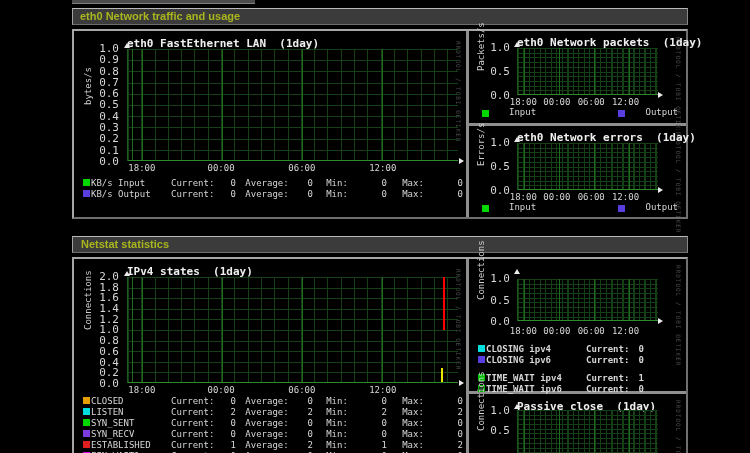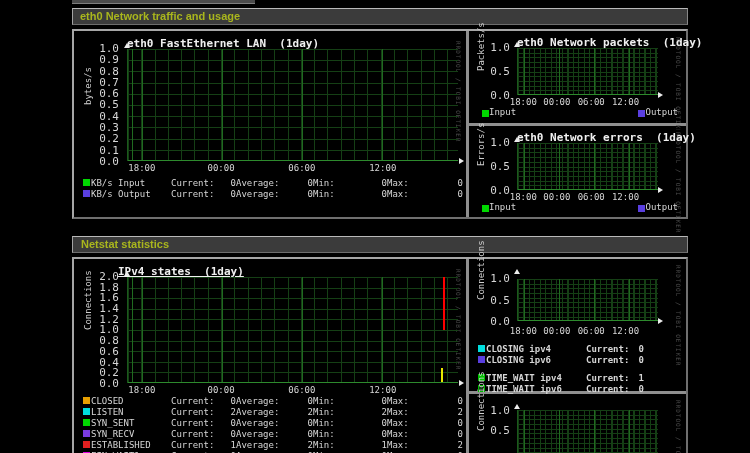--- a/index.html
+++ b/index.html
@@ -61,25 +61,25 @@
   .art{position:absolute;width:0;height:0;border-top:3px solid transparent;
        border-bottom:3px solid transparent;border-left:5px solid #ececec;}
   
   .legend{position:absolute;left:0;right:0;font-size:9px;color:#d6d6d6;}
   .lrow{align-items:center;height:11px;}
   .legend-big .lrow{display:grid;grid-template-columns:13px 80px 43px 22px 62px 15px 48px 26px 52px 24px;}
   .legend-sm .lrow{display:grid;grid-template-columns:13px 100px 40px 18px;}
   .legend-sm .lrow:nth-child(3){margin-top:7px;}
   .sw{width:7px;height:7px;box-sizing:border-box;border:1px solid;margin-left:5px;}
   .lk{white-space:pre;}
-  .lk.r{text-align:left;}
+  .lk.r{text-align:center;}
   .lv{text-align:right;white-space:pre;}
   .leg-io{position:absolute;left:9px;right:4px;display:flex;justify-content:space-between;
           align-items:center;height:10px;font-size:9px;color:#d6d6d6;}
-  .leg-io .it{display:flex;align-items:flex-end;gap:0;}
+  .leg-io .it{display:flex;align-items:flex-end;gap:20px;}
   .leg-io .sw{margin-left:0;}
   .topstrip{position:absolute;left:72px;top:0;width:183px;height:3px;background:#4b4b4b;
             border-bottom:1px solid #7e7e7e;}
 </style>
 </head>
 <body>
 
 <div id="app">
   <div class="topstrip"></div>
 
@@ -219,21 +219,21 @@
       </div>
     </div>
   </div>
 
   <div class="shead" style="top:236px;padding-left:8px;">Netstat statistics</div>
 
   <div class="tbl" style="top:257px;height:224px;">
     <div class="cell-l">
       <div class="gbox" style="width:384px;height:212px;">
         <div class="sig" style="top:6px;">RRDTOOL / TOBI OETIKER</div>
-        <div class="gtitle" style="left:40px;width:330px;top:2px;text-decoration:underline;">IPv4 states  (1day)</div>
+        <div class="gtitle" style="left:49px;width:330px;top:2px;">IPv4 states  (1day)</div>
         <div class="ylab" style="left:10px;top:67px;">
             <span>Connections</span>
           </div>
         <div class="aup" style="left:46px;top:8px;"></div>
         <div class="art" style="left:381px;top:117px;"></div>
         <div class="plot" style="left:49px;top:14px;width:330px;height:106px;">
           <div class="grid gB-ipv4"></div>
           <div class="mark" style="left:315px;top:0;height:53px;background:#ff0000;"></div>
           <div class="mark" style="left:313px;top:91px;height:15px;background:#e8e800;"></div>
         </div>
@@ -380,20 +380,21 @@
                 <span class="lk">TIME_WAIT ipv6</span>
                 <span class="lk r">Current:</span>
                 <span class="lv">0</span>
               </div>
           </div>
         </div>
       </div>
       <div class="sub" style="flex:1;">
         <div class="gbox" style="width:209px;height:84px;">
           <div class="sig" style="top:2px;">RRDTOOL / TOBI OETIKER</div>
+          <div class="gtitle" style="left:44px;width:140px;top:2px;">Passive close  (1day)</div>
           <div class="ylab" style="left:8px;top:33px;">
               <span>Connections</span>
             </div>
           <div class="aup" style="left:41px;top:6px;"></div>
           <div class="plot" style="left:44px;top:12px;width:140px;height:44px;">
             <div class="grid gS"></div>
           </div>
           <div class="yticks" style="left:0;width:37px;top:8px;height:29px;">
             <span>1.0</span>
               <span>0.5</span>

